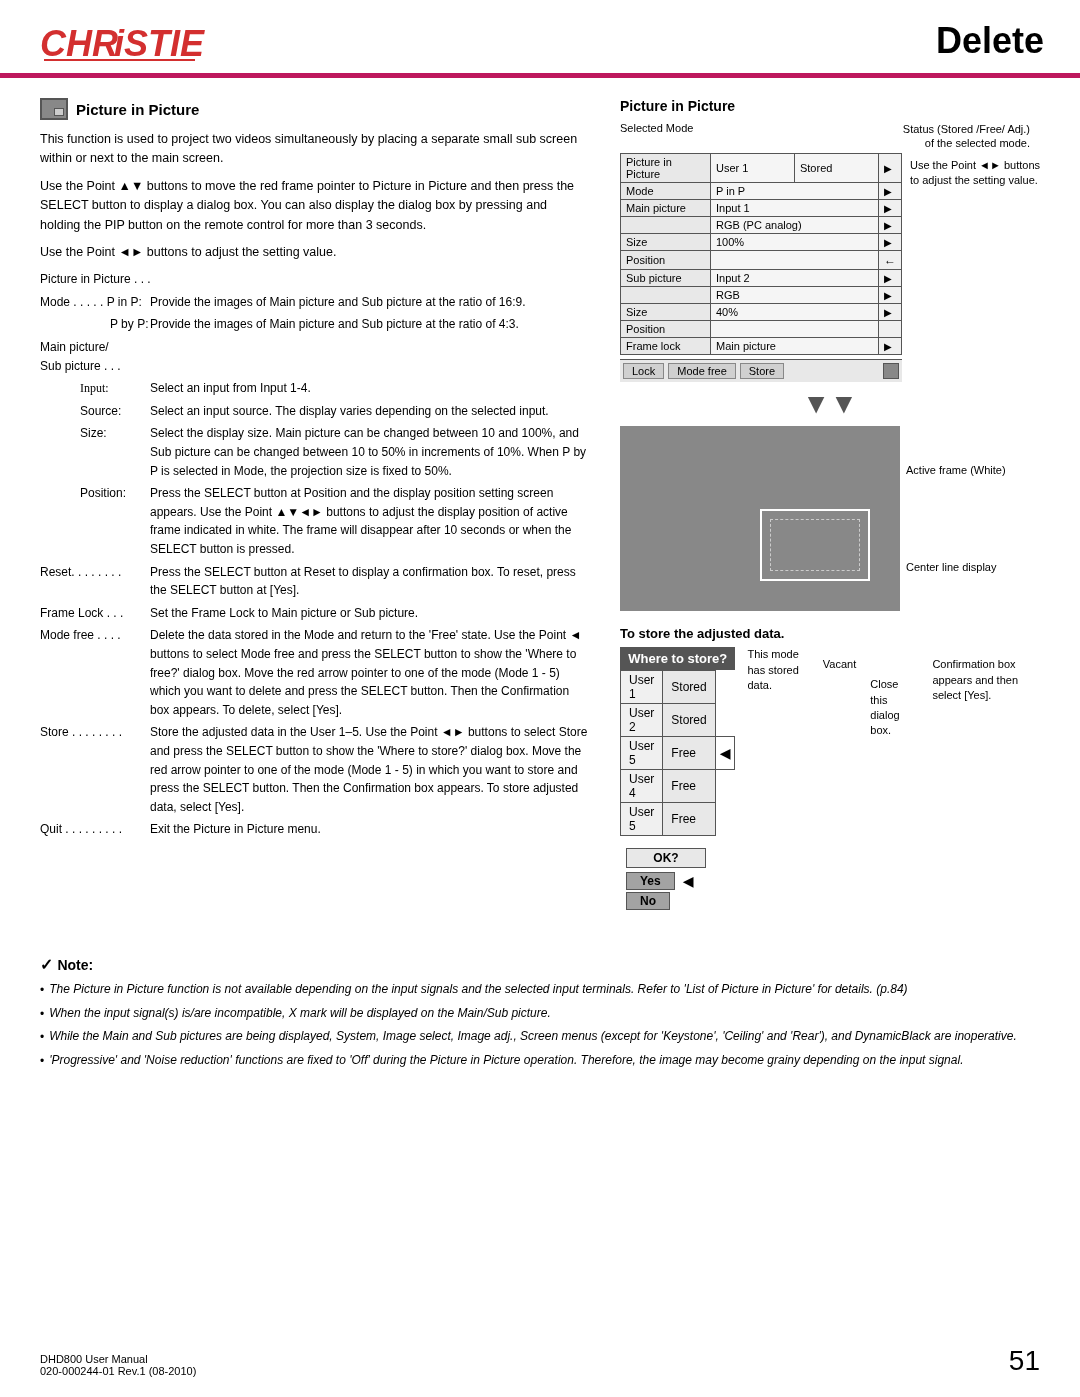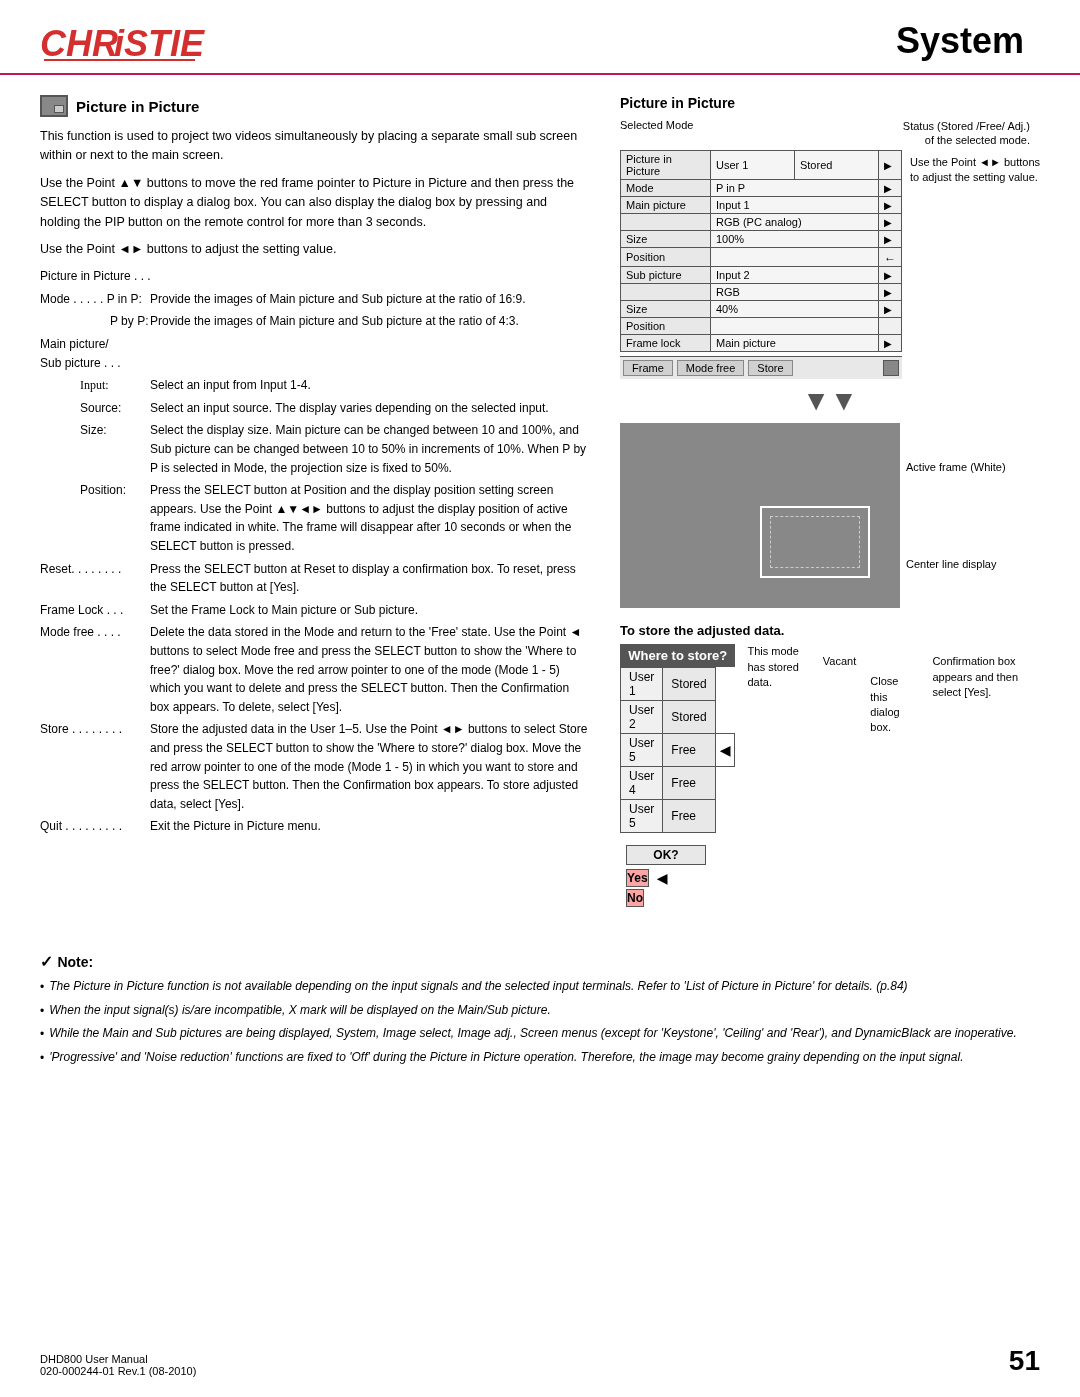--- a/index.html
+++ b/index.html
@@ -11,22 +11,22 @@
       font-size: 13px;
       color: #000;
       position: relative;
     }
 
     
     .header {
       display: flex;
       justify-content: space-between;
       align-items: center;
-      padding: 18px 56px 10px 40px;
-      border-bottom: 2px solid #be185d;
+      padding: 18px 36px 10px 40px;
+      border-bottom: 5px solid #be185d;
     }
     .page-title {
       font-size: 36px;
       font-weight: bold;
       color: #000;
     }
 
     
     .content {
       display: flex;
@@ -197,40 +197,40 @@
       bottom: 20px;
       left: 40px;
       right: 40px;
       display: flex;
       justify-content: space-between;
       align-items: flex-end;
       font-size: 11px;
     }
     .page-number {
       font-size: 28px;
-      font-weight: bold;
+      font-weight: normal;
       text-align: right;
     }
 
     .ok-area {
       margin-top: 8px;
     }
     .ok-row {
       display: flex;
       align-items: center;
       gap: 8px;
       margin-bottom: 2px;
       font-size: 12px;
     }
     .ok-label-box {
       border: 1px solid #555;
-      padding: 1px 0;
+      padding: 1px 13px;
       font-size: 12px;
       font-weight: bold;
-      background: #fca5a5;
+      background: #a3a3a3;
     }
     .ok-header-box {
       border: 1px solid #555;
       padding: 2px 12px;
       font-size: 12px;
       font-weight: bold;
       background: #e8e8e8;
       text-align: center;
       width: 80px;
     }
@@ -271,21 +271,21 @@
 
       <text x="52" y="38" font-family="Arial Black, Arial" font-size="36" font-weight="900" font-style="italic" fill="#d32f2f">R</text>
 
       <text x="74" y="38" font-family="Arial Black, Arial" font-size="36" font-weight="900" font-style="italic" fill="#d32f2f">i</text>
 
       <text x="84" y="38" font-family="Arial Black, Arial" font-size="36" font-weight="900" font-style="italic" fill="#d32f2f">STIE</text>
 
       <line x1="4" y1="42" x2="155" y2="42" stroke="#d32f2f" stroke-width="2"></line>
     </svg>
   </div>
-  <div class="page-title">System</div>
+  <div class="page-title">Delete</div>
 </div>
 
 <div class="content">
 
   <div class="left-col">
 
     <div class="section-heading">
       <div class="pip-icon">
         <div class="pip-icon-inner"></div>
       </div>
@@ -423,21 +423,21 @@
               </tr>
               <tr>
                 <td class="label-cell">Frame lock</td>
                 <td class="value-cell" colspan="2">Main picture</td>
                 <td style="background:#f0f0f0;"><span style="font-size:10px;">▶</span></td>
               </tr>
             </tbody>
           </table>
 
           <div class="pip-buttons-row">
-            <span class="pip-btn">Frame</span>
+            <span class="pip-btn">Lock</span>
             <span class="pip-btn">Mode free</span>
             <span class="pip-btn">Store</span>
             <span style="margin-left:auto;">
               <span class="icon-placeholder"></span>
             </span>
           </div>
         </div>
 
         <div style="width:130px; font-size:11px; line-height:1.4; padding-top:5px;">
           <span>Use the Point ◄► buttons to adjust the setting value.</span>

